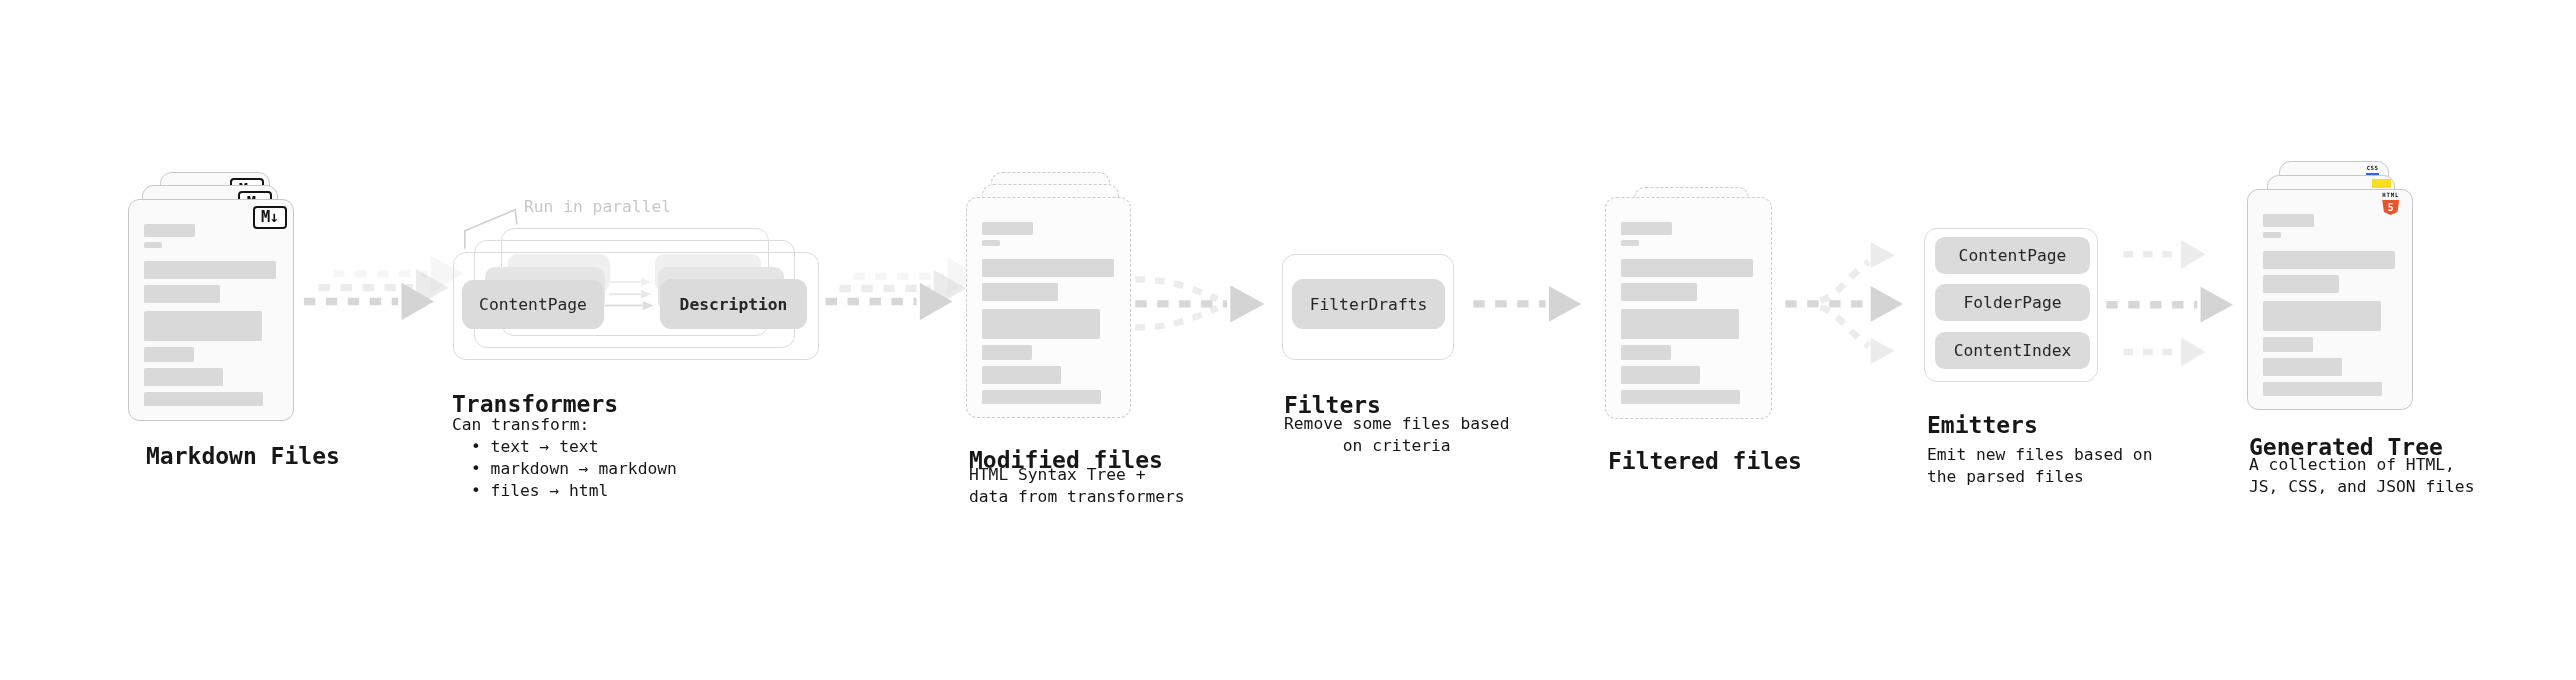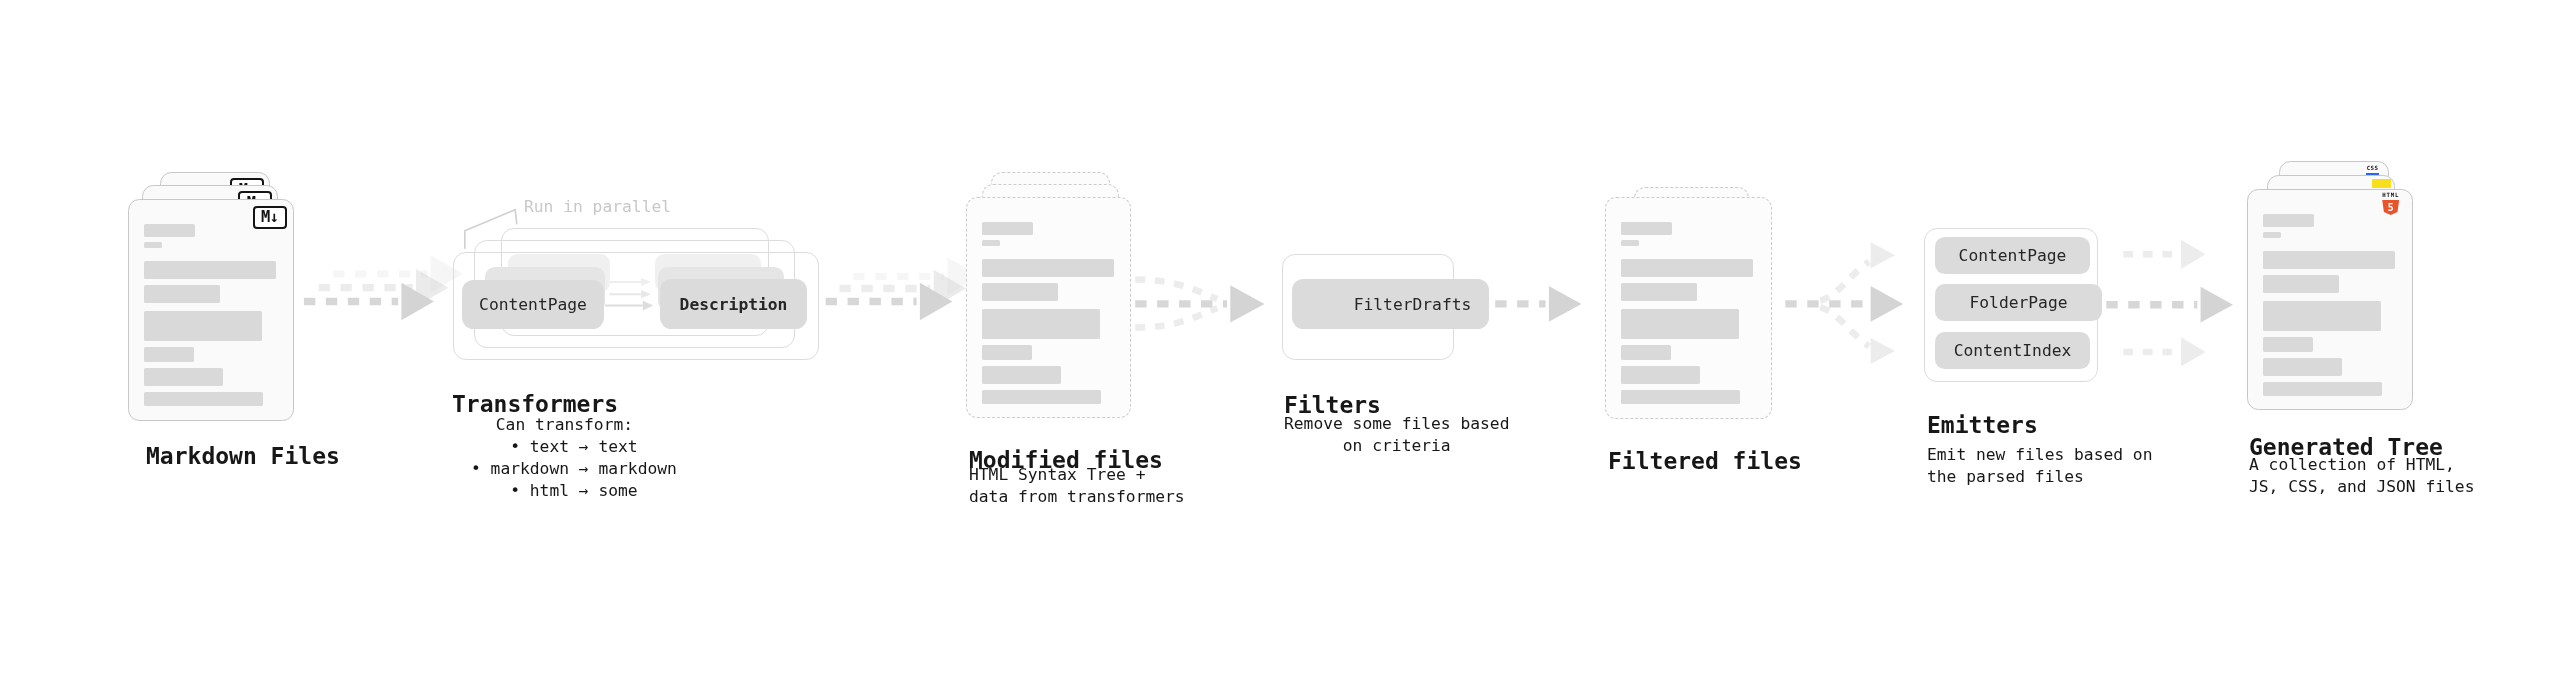--- a/index.html
+++ b/index.html
@@ -170,25 +170,25 @@
 
     <div class="ghost g1" style="left:508px;top:254px;width:102px;height:38px;"></div>
     <div class="ghost g2" style="left:485px;top:267px;width:120px;height:44px;"></div>
     <div class="ghost g1" style="left:655px;top:254px;width:106px;height:38px;"></div>
     <div class="ghost g2" style="left:658px;top:267px;width:126px;height:44px;"></div>
 
     <div class="pill" style="left:462px;top:280px;width:142px;height:49px;">ContentPage</div>
     <div class="pill" style="left:660px;top:279px;width:147px;height:50px;font-weight:bold;">Description</div>
 
     <h2 class="title" style="left:452px;top:371px;text-align:center;">Transformers</h2>
-    <div class="note" style="left:452px;top:414px;text-align:center;">
+    <div class="note" style="left:452px;top:414px;">
       <div>Can transform:</div>
       <div class="bullet">• text → text</div>
       <div class="bullet">• markdown → markdown</div>
-      <div class="bullet">• html → some</div>
+      <div class="bullet">• files → html</div>
     </div>
   </section>
 
   <section>
     <div class="doc dashed" style="left:991px;top:172px;width:119px;height:222px;"></div>
     <div class="doc dashed" style="left:982px;top:184px;width:137px;height:222px;"></div>
     <div class="doc dashed" style="left:966px;top:197px;width:165px;height:221px;">
       <div class="bars">
           <i class="b b1"></i>
           <i class="b b2"></i>
@@ -202,21 +202,21 @@
     </div>
     <h2 class="title" style="left:969px;top:427px;">Modified files</h2>
     <div class="note" style="left:969px;top:464px;">
       <div>HTML Syntax Tree +</div>
       <div>data from transformers</div>
     </div>
   </section>
 
   <section>
     <div class="obox filled" style="left:1282px;top:254px;width:172px;height:106px;"></div>
-    <div class="pill" style="left:1292px;top:279px;width:153px;height:50px;padding-left:44px;">FilterDrafts</div>
+    <div class="pill" style="left:1292px;top:279px;width:153px;height:50px;">FilterDrafts</div>
     <h2 class="title" style="left:1284px;top:372px;">Filters</h2>
     <div class="note" style="left:1284px;top:413px;text-align:center;">
       <div>Remove some files based</div>
       <div>on criteria</div>
     </div>
   </section>
 
   <section>
     <div class="doc dashed" style="left:1634px;top:187px;width:115px;height:222px;"></div>
     <div class="doc dashed" style="left:1605px;top:197px;width:167px;height:222px;">
@@ -230,21 +230,21 @@
           <i class="b b7"></i>
           <i class="b b8"></i>
         </div>
     </div>
     <h2 class="title" style="left:1608px;top:428px;">Filtered files</h2>
   </section>
 
   <section>
     <div class="obox filled" style="left:1924px;top:228px;width:174px;height:154px;"></div>
     <div class="pill" style="left:1935px;top:237px;width:155px;height:37px;border-radius:9.8px;">ContentPage</div>
-    <div class="pill" style="left:1935px;top:284px;width:167px;height:37px;border-radius:9.8px;">FolderPage</div>
+    <div class="pill" style="left:1935px;top:284px;width:155px;height:37px;border-radius:9.8px;">FolderPage</div>
     <div class="pill" style="left:1935px;top:332px;width:155px;height:37px;border-radius:9.8px;">ContentIndex</div>
     <h2 class="title" style="left:1927px;top:392px;">Emitters</h2>
     <div class="note" style="left:1927px;top:436px;margin-top:8px;">
       <div>Emit new files based on</div>
       <div>the parsed files</div>
     </div>
   </section>
 
   <section>
     <div class="doc" style="left:2279px;top:161px;width:110px;height:222px;">

